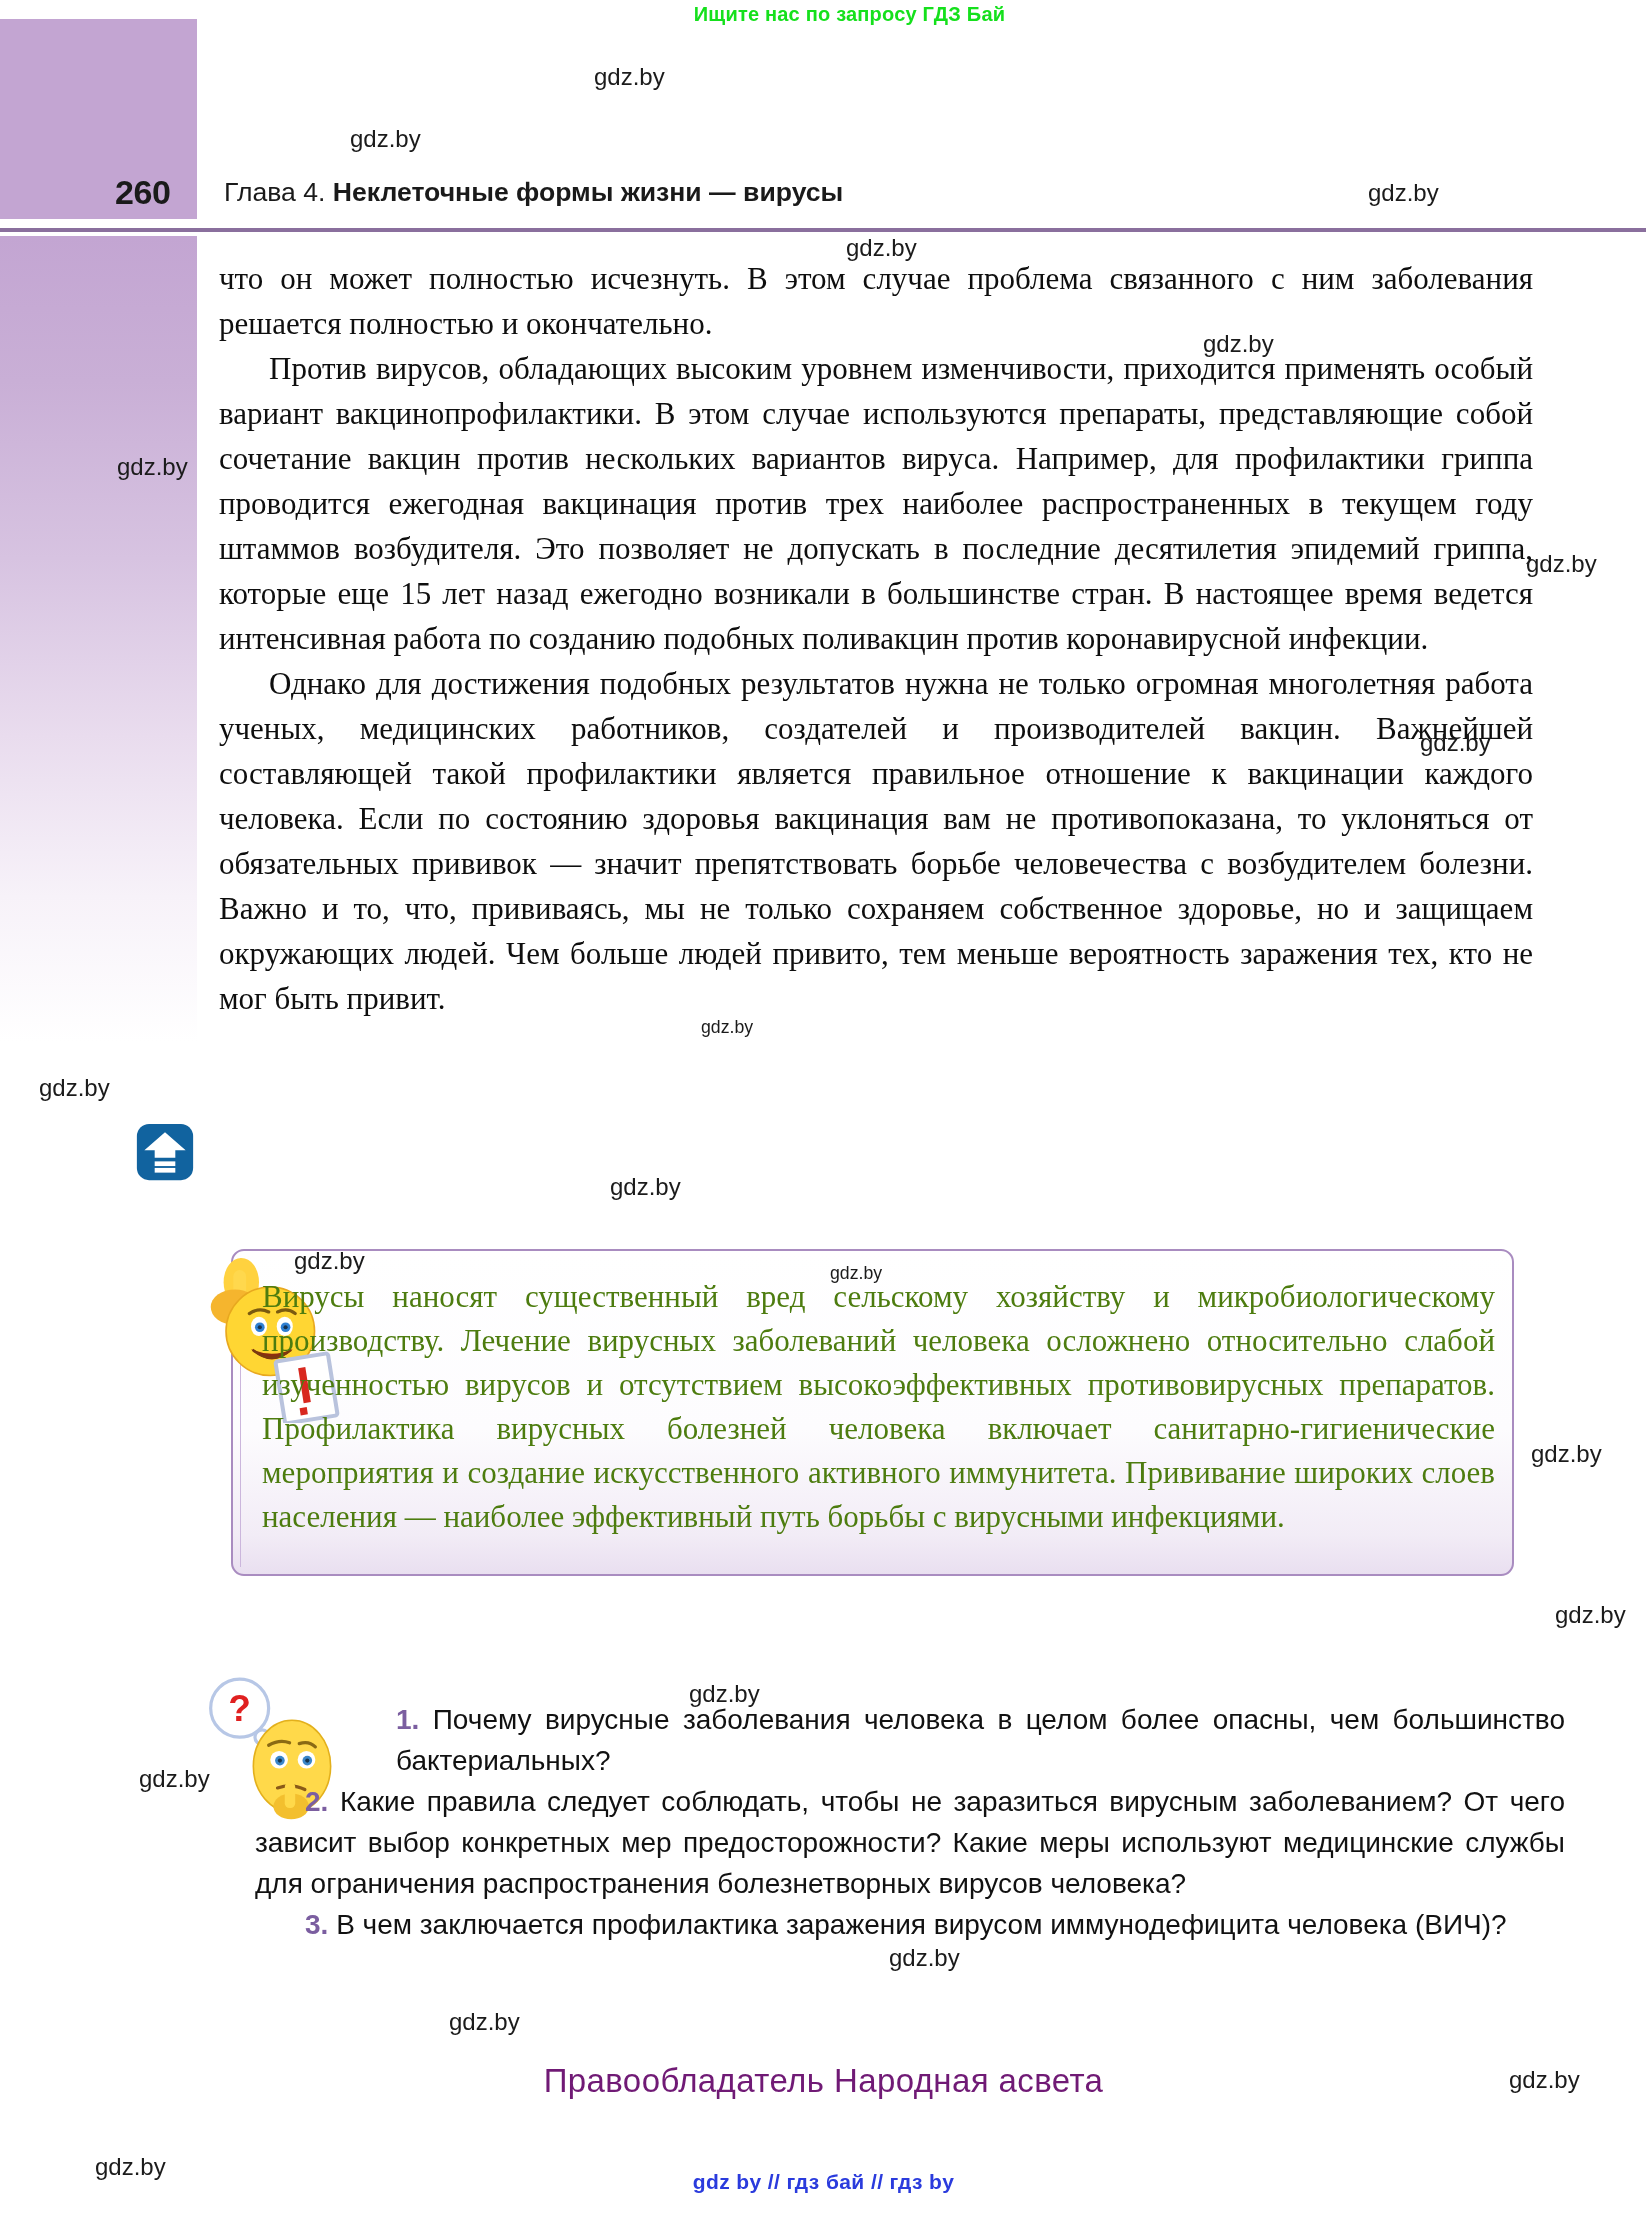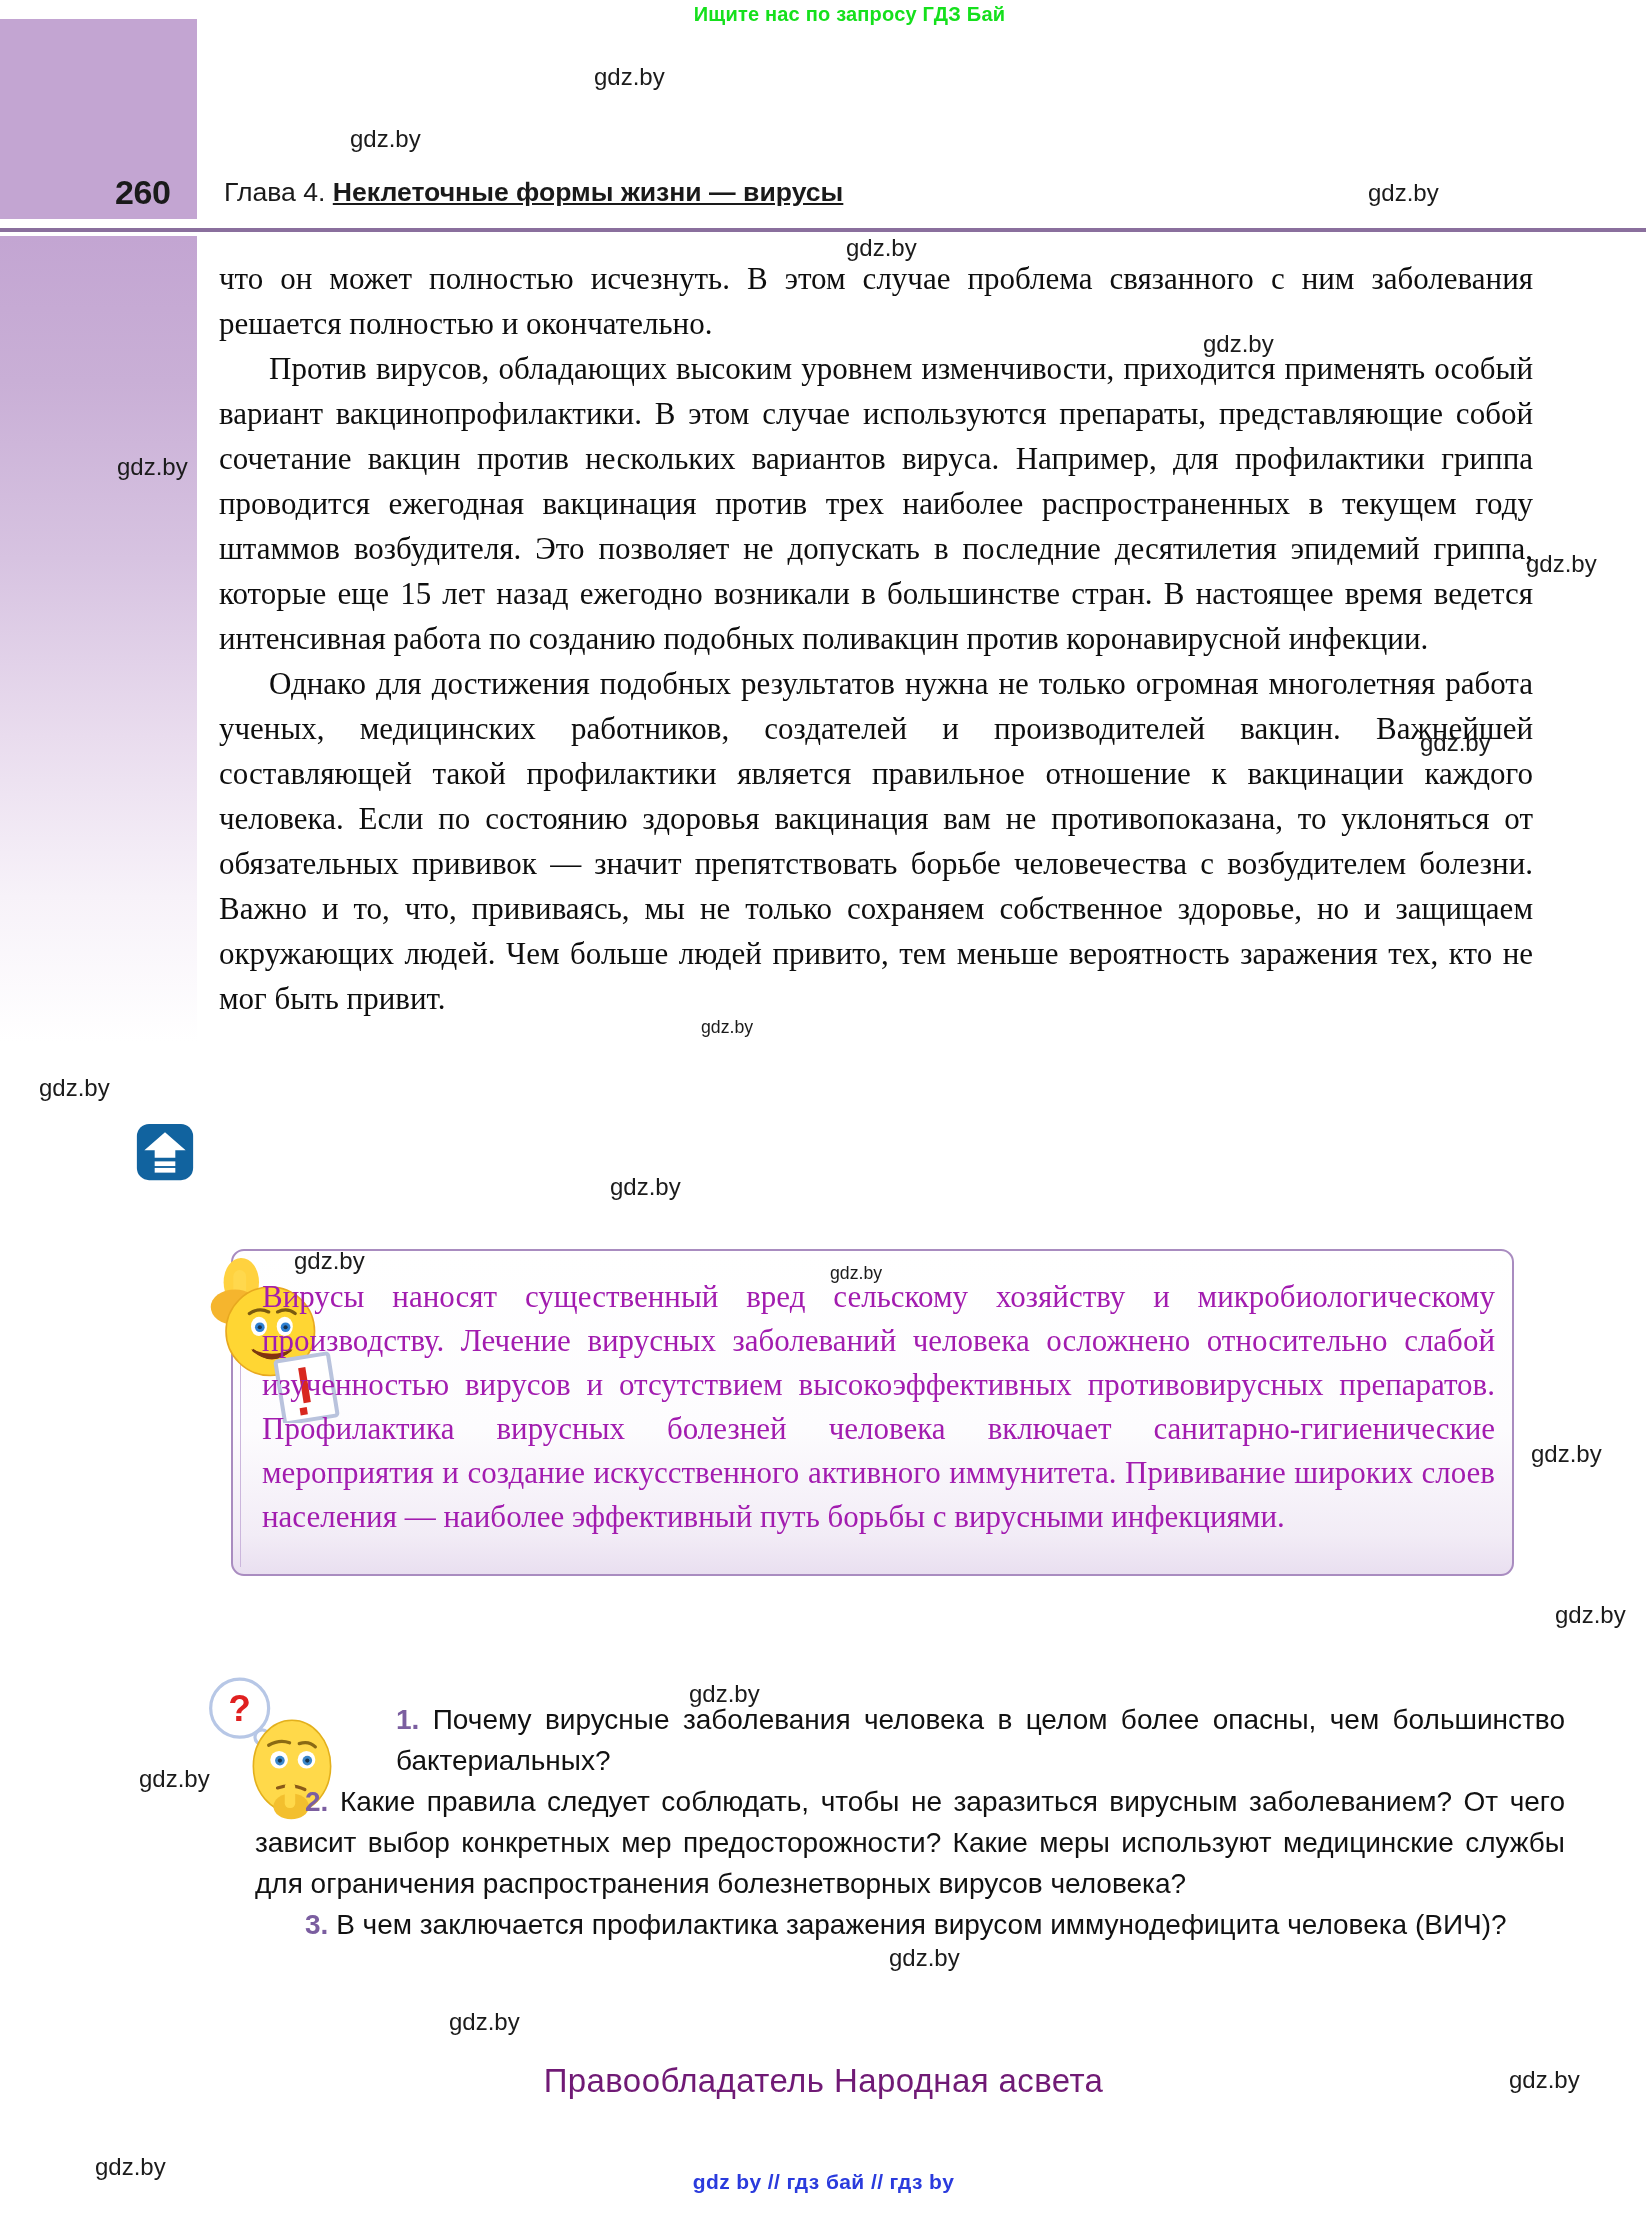--- a/index.html
+++ b/index.html
@@ -63,21 +63,21 @@
   }
   .chapter-line {
     position: absolute;
     left: 224px;
     top: 177px;
     font-family: "Liberation Sans", "DejaVu Sans", sans-serif;
     font-size: 26.6px;
     color: #1a1a1a;
     white-space: nowrap;
   }
-  .chapter-line .chapter-title { font-weight: 700; text-decoration: underline; }
+  .chapter-line .chapter-title { font-weight: 700; }
 
   .rule {
     position: absolute;
     left: 0;
     top: 228px;
     width: 1647px;
     height: 4px;
     background: #8a6f9d;
   }
   .rule::after {
@@ -138,21 +138,21 @@
     border-left: 1.6px solid #cbb6dc;
     box-sizing: border-box;
   }
   .def-text {
     position: absolute;
     left: 262px;
     top: 1275px;
     width: 1233px;
     font-size: 31px;
     line-height: 44px;
-    color: #a21caf;
+    color: #4d7c0f;
     text-align: justify;
   }
 
   
   .emoji-note {
     position: absolute;
     left: 193px;
     top: 1254px;
     width: 161px;
     height: 169px;

